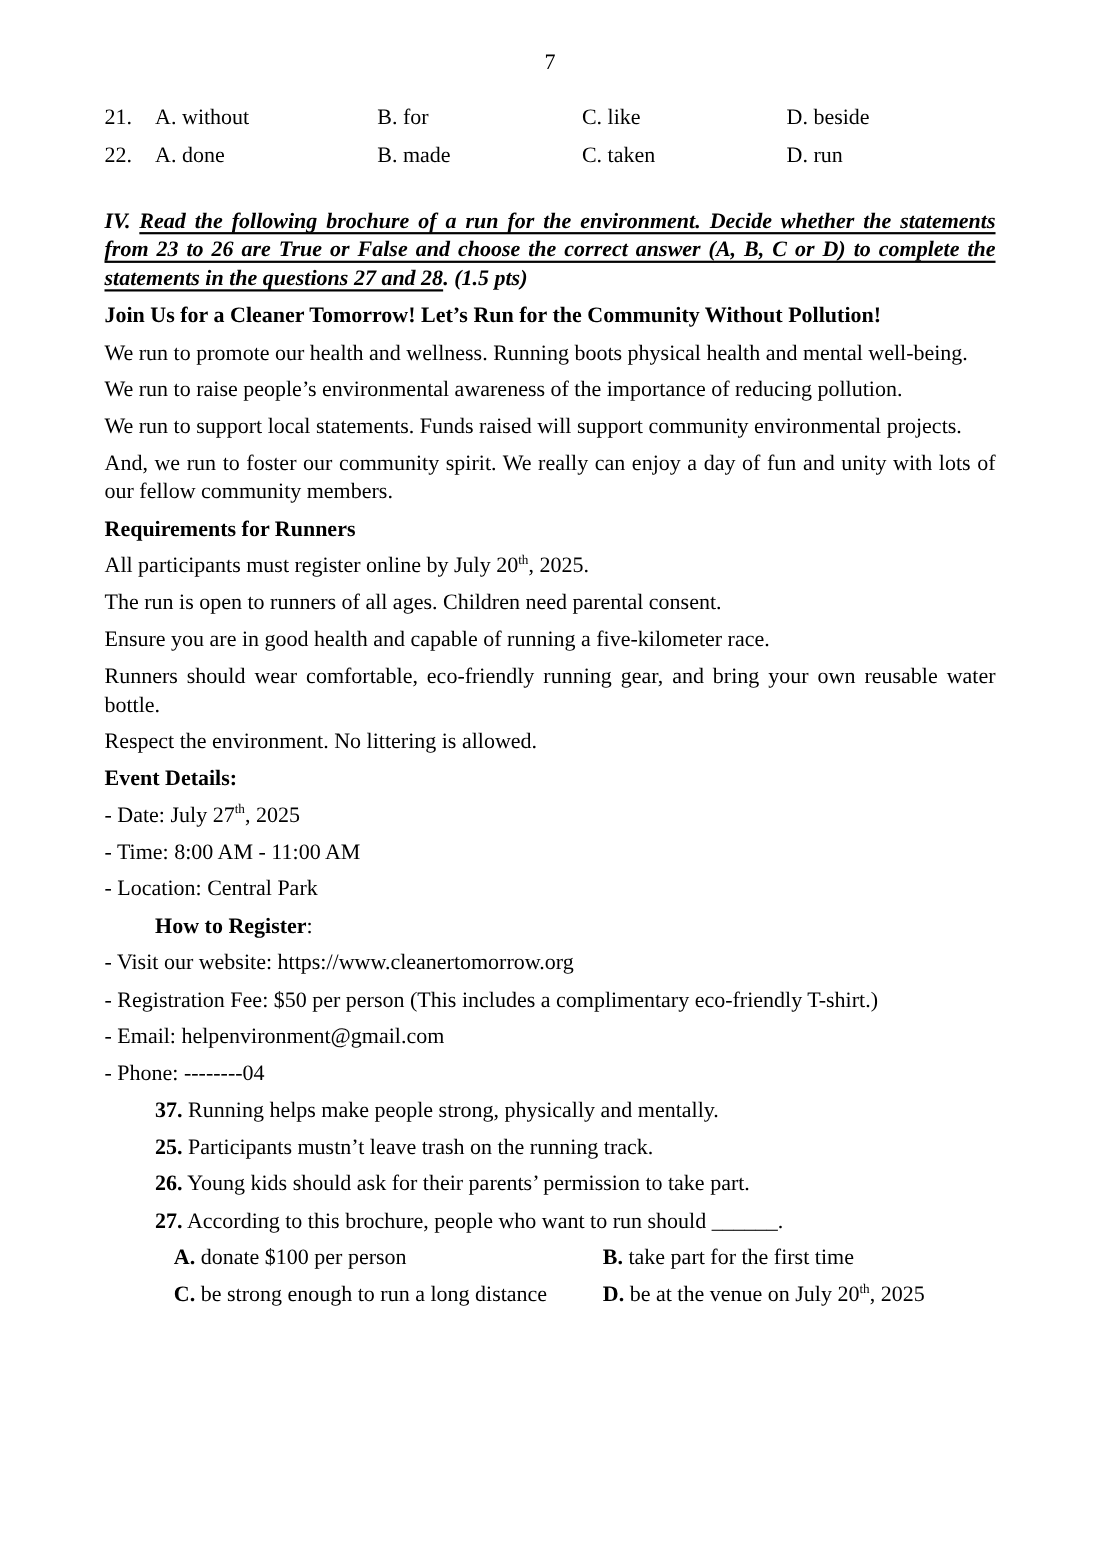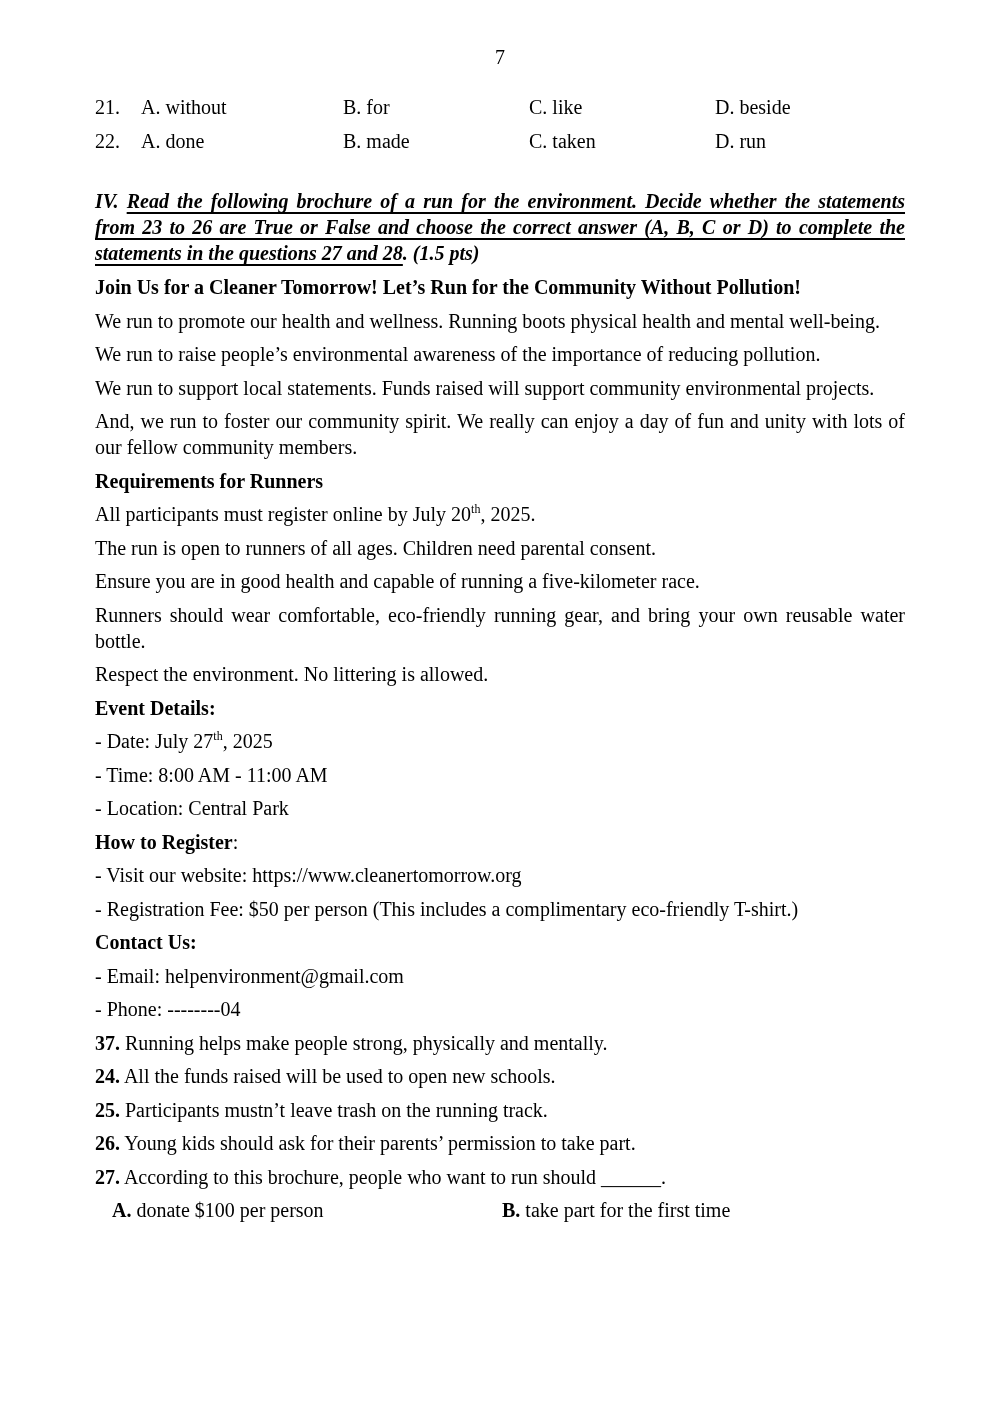--- a/index.html
+++ b/index.html
@@ -39,21 +39,21 @@
   .u {
     text-decoration: underline;
     text-decoration-thickness: 2px;
     text-decoration-skip-ink: none;
     text-underline-offset: 4px;
   }
   p.para {
     margin: 0 0 7.5px 0;
     text-align: justify;
   }
-  .b { font-weight: bold; }
+  .b { font-weight: bold; margin-left: 46px; }
   sup.sp {
     font-size: 12px;
     line-height: 0;
     vertical-align: super;
   }
   .opt-row {
     display: flex;
     padding-left: 17px;
     margin-bottom: 7.5px;
     justify-content: space-between;
@@ -101,28 +101,30 @@
 
   <p class="para b">Event Details:</p>
   <p class="para"><span>- Date: July 27</span><sup class="sp">th</sup><span>, 2025</span></p>
   <p class="para">- Time: 8:00 AM - 11:00 AM</p>
   <p class="para">- Location: Central Park</p>
 
   <p class="para"><span class="b">How to Register</span><span>:</span></p>
   <p class="para">- Visit our website: https://www.cleanertomorrow.org</p>
   <p class="para">- Registration Fee: $50 per person (This includes a complimentary eco-friendly T-shirt.)</p>
 
-  <p class="para b">Contact Us:</p>
   <p class="para">- Email: helpenvironment@gmail.com</p>
   <p class="para">- Phone: --------04</p>
 
   <p class="para"><span class="b">37.</span><span> Running helps make people strong, physically and mentally.</span></p>
-  <p class="para"><span class="b">24.</span><span> All the funds raised will be used to open new schools.</span></p>
   <p class="para"><span class="b">25.</span><span> Participants mustn’t leave trash on the running track.</span></p>
   <p class="para"><span class="b">26.</span><span> Young kids should ask for their parents’ permission to take part.</span></p>
   <p class="para"><span class="b">27.</span><span> According to this brochure, people who want to run should ______.</span></p>
 
   <div class="opt-row">
     <span class="opt-col1"><span class="b">A.</span><span> donate $100 per person</span></span>
     <span class="opt-col2"><span class="b">B.</span><span> take part for the first time</span></span>
   </div>
+  <div class="opt-row">
+    <span class="opt-col1"><span class="b">C.</span><span> be strong enough to run a long distance</span></span>
+    <span class="opt-col2"><span class="b">D.</span><span> be at the venue on July 20</span><sup class="sp">th</sup><span>, 2025</span></span>
+  </div>
 
 </div>
 
 </body></html>

